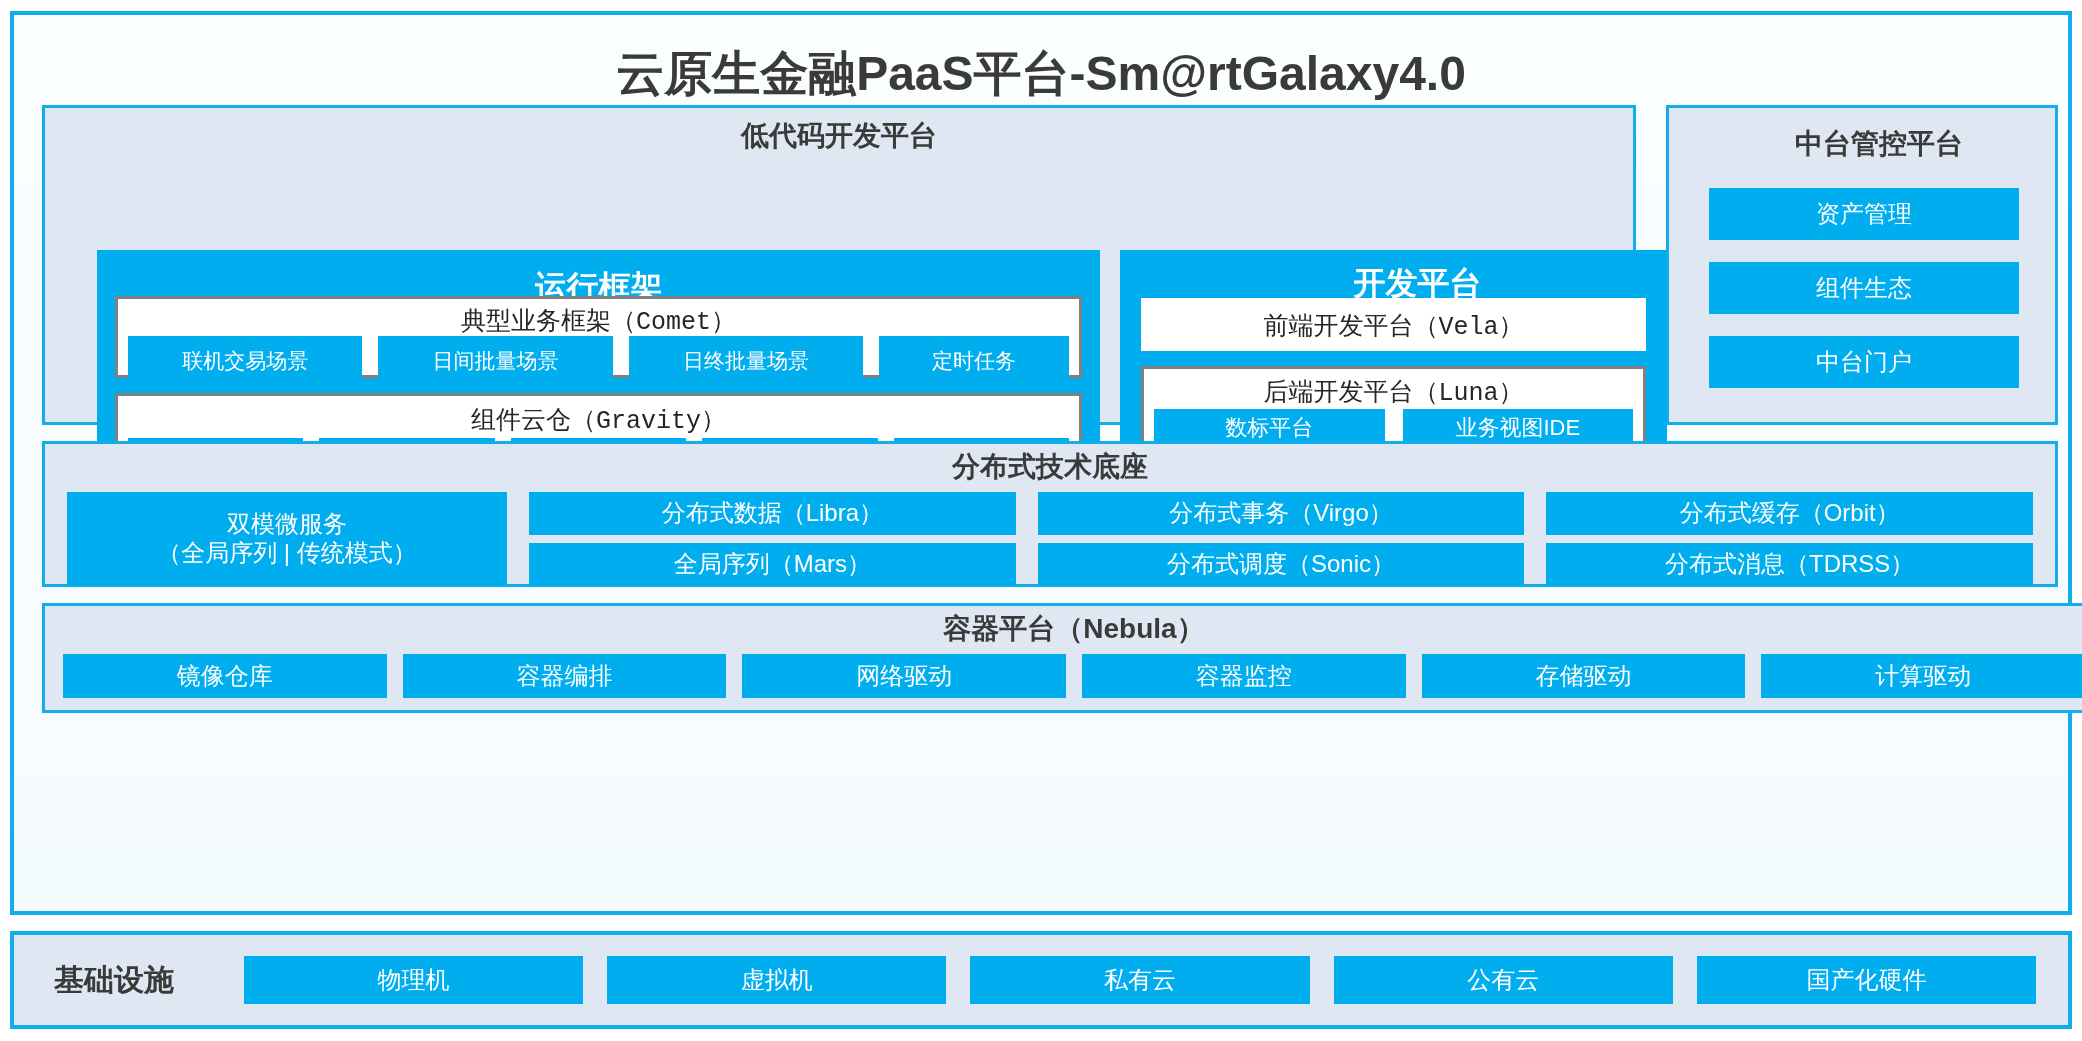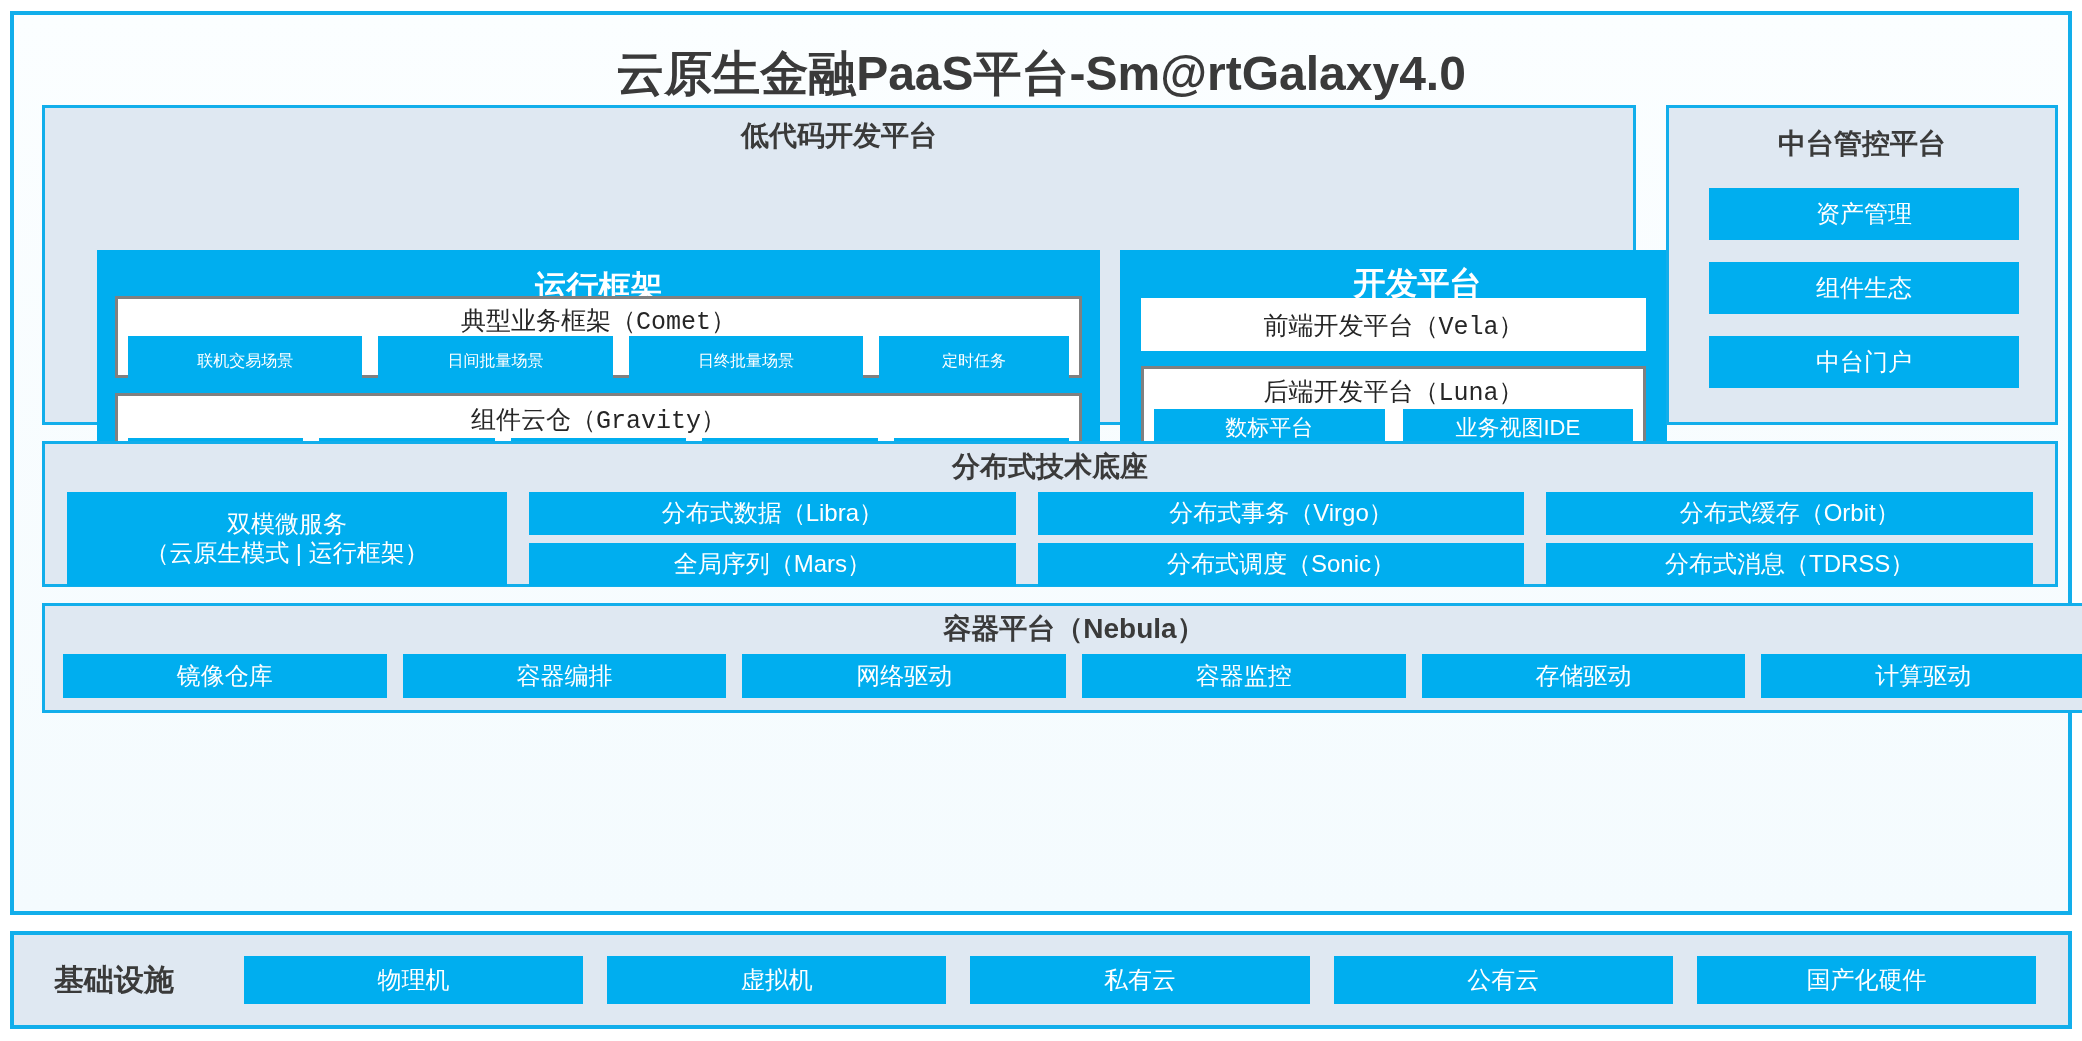--- a/index.html
+++ b/index.html
@@ -73,39 +73,39 @@
   
   #lowcode{left:28px;top:90px;width:1594px;height:320px;}
   #lowcode .panel-title{position:absolute;left:0;top:14px;width:100%;}
 
   #runtime{left:52px;top:142px;width:1003px;height:250px;}
   #runtime .bluepanel-title{position:absolute;left:0;top:16px;width:100%;}
 
   #comet{left:70px;top:188px;width:967px;height:82px;}
   #comet .whitecard-title{position:absolute;left:0;top:5px;width:100%;}
   #comet .row{position:absolute;left:10px;top:37px;right:10px;display:flex;gap:16px;}
-  #comet .row .bluebox{height:50px;font-size:16px;}
+  #comet .row .bluebox{height:50px;font-size:21px;}
 
   #gravity{left:70px;top:285px;width:967px;height:93px;}
   #gravity .whitecard-title{position:absolute;left:0;top:7px;width:100%;}
   #gravity .row{position:absolute;left:10px;top:42px;right:10px;display:flex;gap:16px;}
   #gravity .row .bluebox{height:42px;font-size:22px;}
 
   #devplat{left:1075px;top:142px;width:547px;height:250px;}
   #devplat .bluepanel-title{position:absolute;left:16px;top:12px;width:100%;margin-left:8px;}
   #vela{left:1096px;top:190px;width:505px;height:53px;border:none;}
   #vela .whitecard-title{position:absolute;left:0;top:11px;width:100%;}
   #luna{left:1096px;top:258px;width:505px;height:118px;}
   #luna .whitecard-title{position:absolute;left:0;top:6px;width:100%;}
   #luna .row{position:absolute;left:10px;top:40px;right:10px;display:flex;gap:18px;}
   #luna .row .bluebox{height:64px;font-size:22px;flex-direction:column;}
 
   
   #midplat{left:1652px;top:90px;width:392px;height:320px;}
-  #midplat .panel-title{position:absolute;left:0;top:22px;width:100%;}
+  #midplat .panel-title{position:absolute;left:0;top:22px;width:100%;padding-left:17px;}
   #midplat .stack{position:absolute;left:40px;top:80px;width:310px;display:flex;flex-direction:column;gap:22px;}
   #midplat .stack .bluebox{height:52px;font-size:24px;}
 
   
   #distbase{left:28px;top:426px;width:2016px;height:146px;}
   #distbase .panel-title{position:absolute;left:0;top:9px;width:100%;}
   #distbase .inner{position:absolute;left:22px;top:48px;right:22px;display:flex;gap:22px;}
   #distbase .bigcell{width:440px;flex:none;}
   #distbase .bigcell .bluebox{height:100%;min-height:94px;font-size:24px;flex-direction:column;}
   #distbase .col{flex:1;display:flex;flex-direction:column;gap:8px;}
@@ -195,21 +195,21 @@
         <div class="bluebox">中台门户</div>
       </div>
     </div>
 
     <div class="panel" id="distbase">
       <div class="panel-title">分布式技术底座</div>
       <div class="inner">
         <div class="bigcell">
           <div class="bluebox">
             <span>双模微服务</span>
-            <span>（云原生模式 | 运行框架）</span>
+            <span>（全局序列 | 传统模式）</span>
           </div>
         </div>
         <div class="col">
           <div class="bluebox">分布式数据（Libra）</div>
           <div class="bluebox">全局序列（Mars）</div>
         </div>
         <div class="col">
           <div class="bluebox">分布式事务（Virgo）</div>
           <div class="bluebox">分布式调度（Sonic）</div>
         </div>

